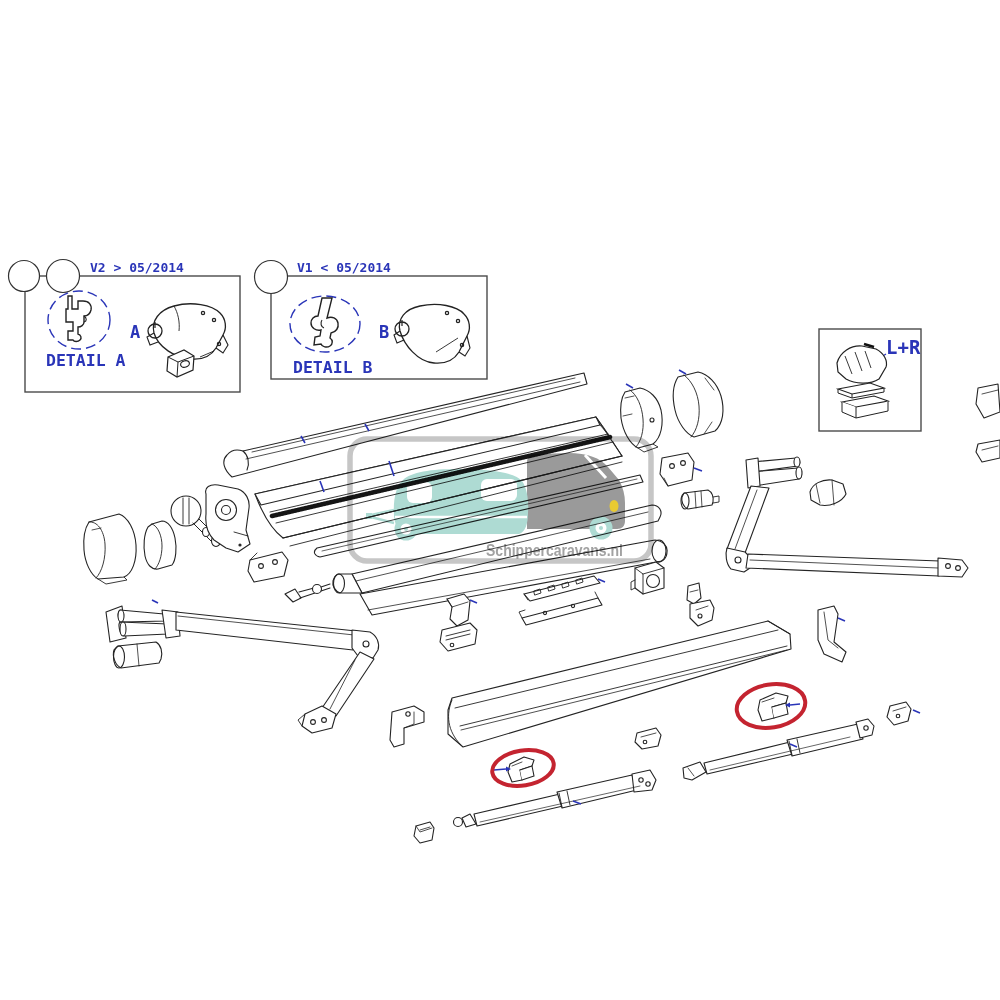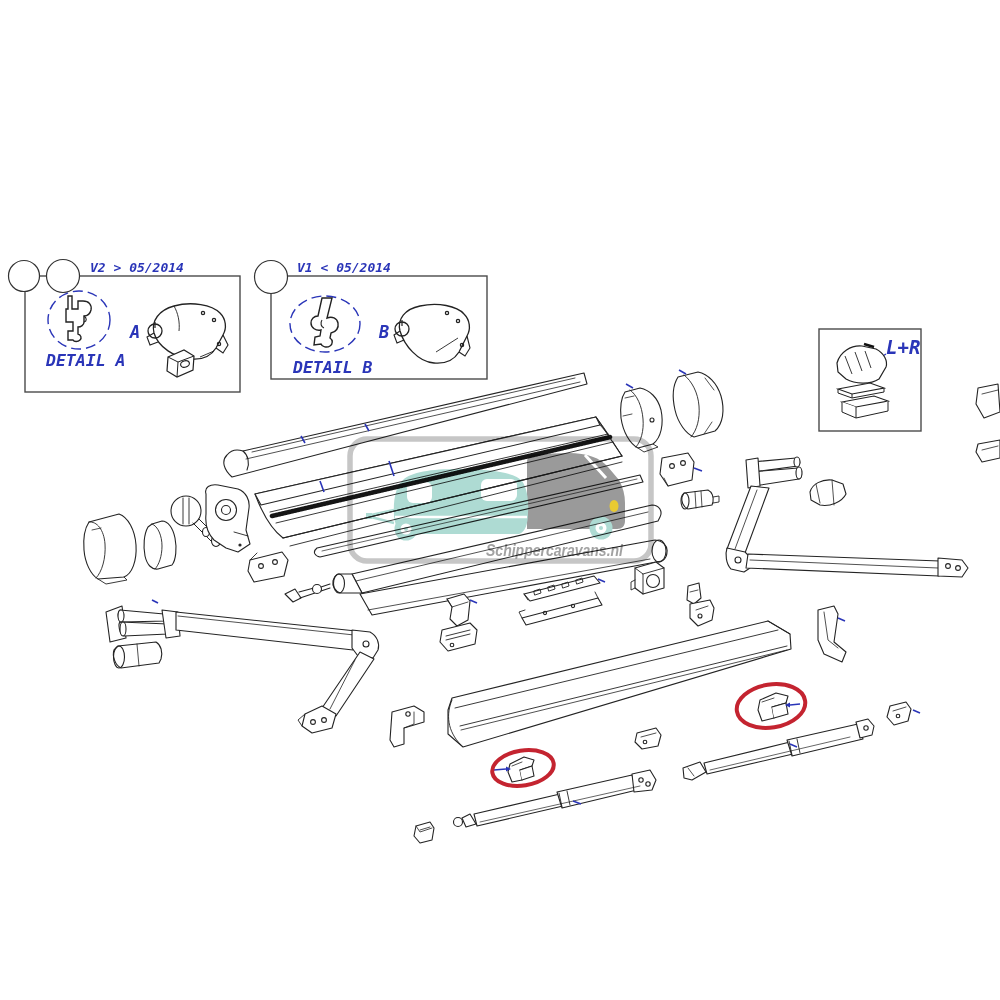--- a/index.html
+++ b/index.html
@@ -1,17 +1,17 @@
 <!DOCTYPE html>
 <html><head>
 <meta charset="utf-8">
 <style>
   html,body{margin:0;padding:0;background:#ffffff;}
   .page{position:relative;width:1000px;height:1000px;background:#fff;overflow:hidden;
-        font-family:"Liberation Sans", sans-serif;font-style:italic;}
+        font-family:"Liberation Sans", sans-serif;}
   svg text{font-family:"Liberation Sans", sans-serif;}
   .cad{font-family:"DejaVu Sans Mono", monospace;}
 </style>
 </head>
 <body>
 
 <div class="page">
 <svg width="1000" height="1000" viewBox="0 0 1000 1000">
 
   <g stroke="#242424" fill="none" stroke-width="1.1" stroke-linejoin="round" stroke-linecap="round">

